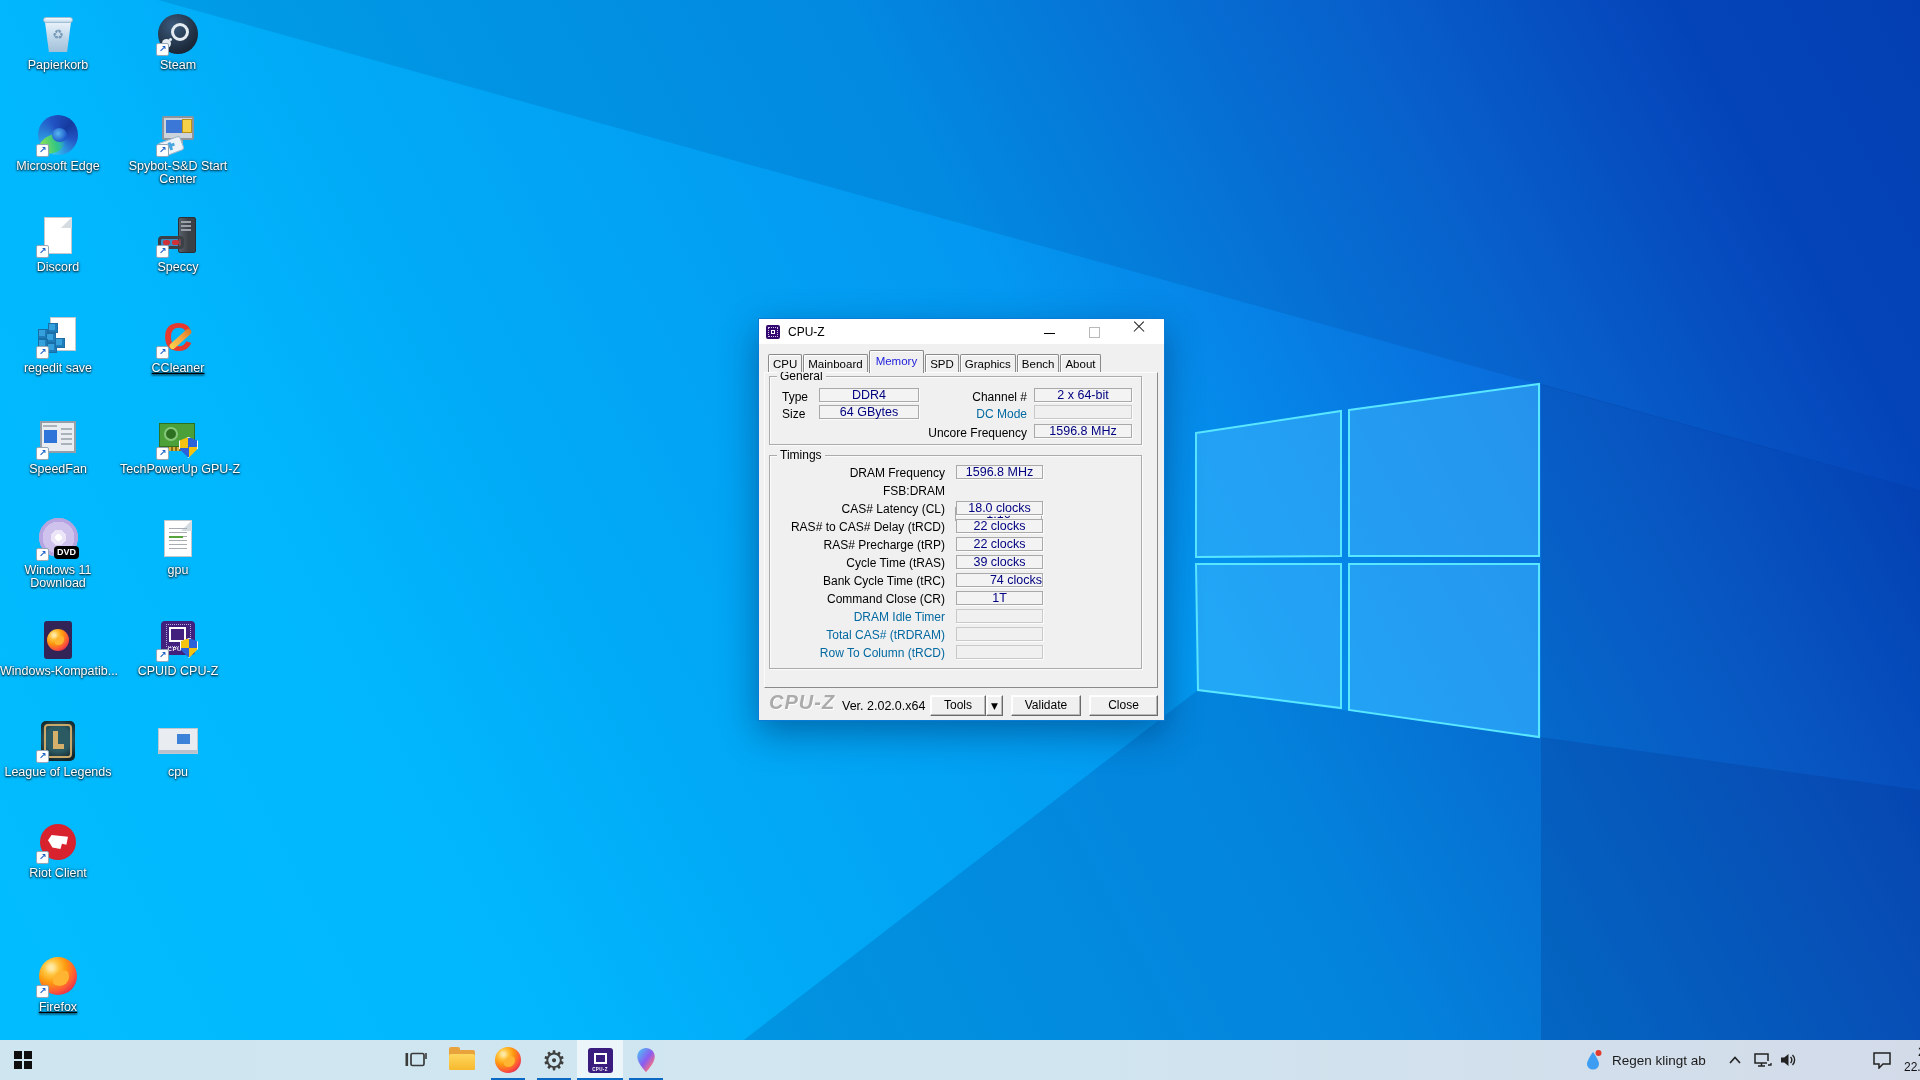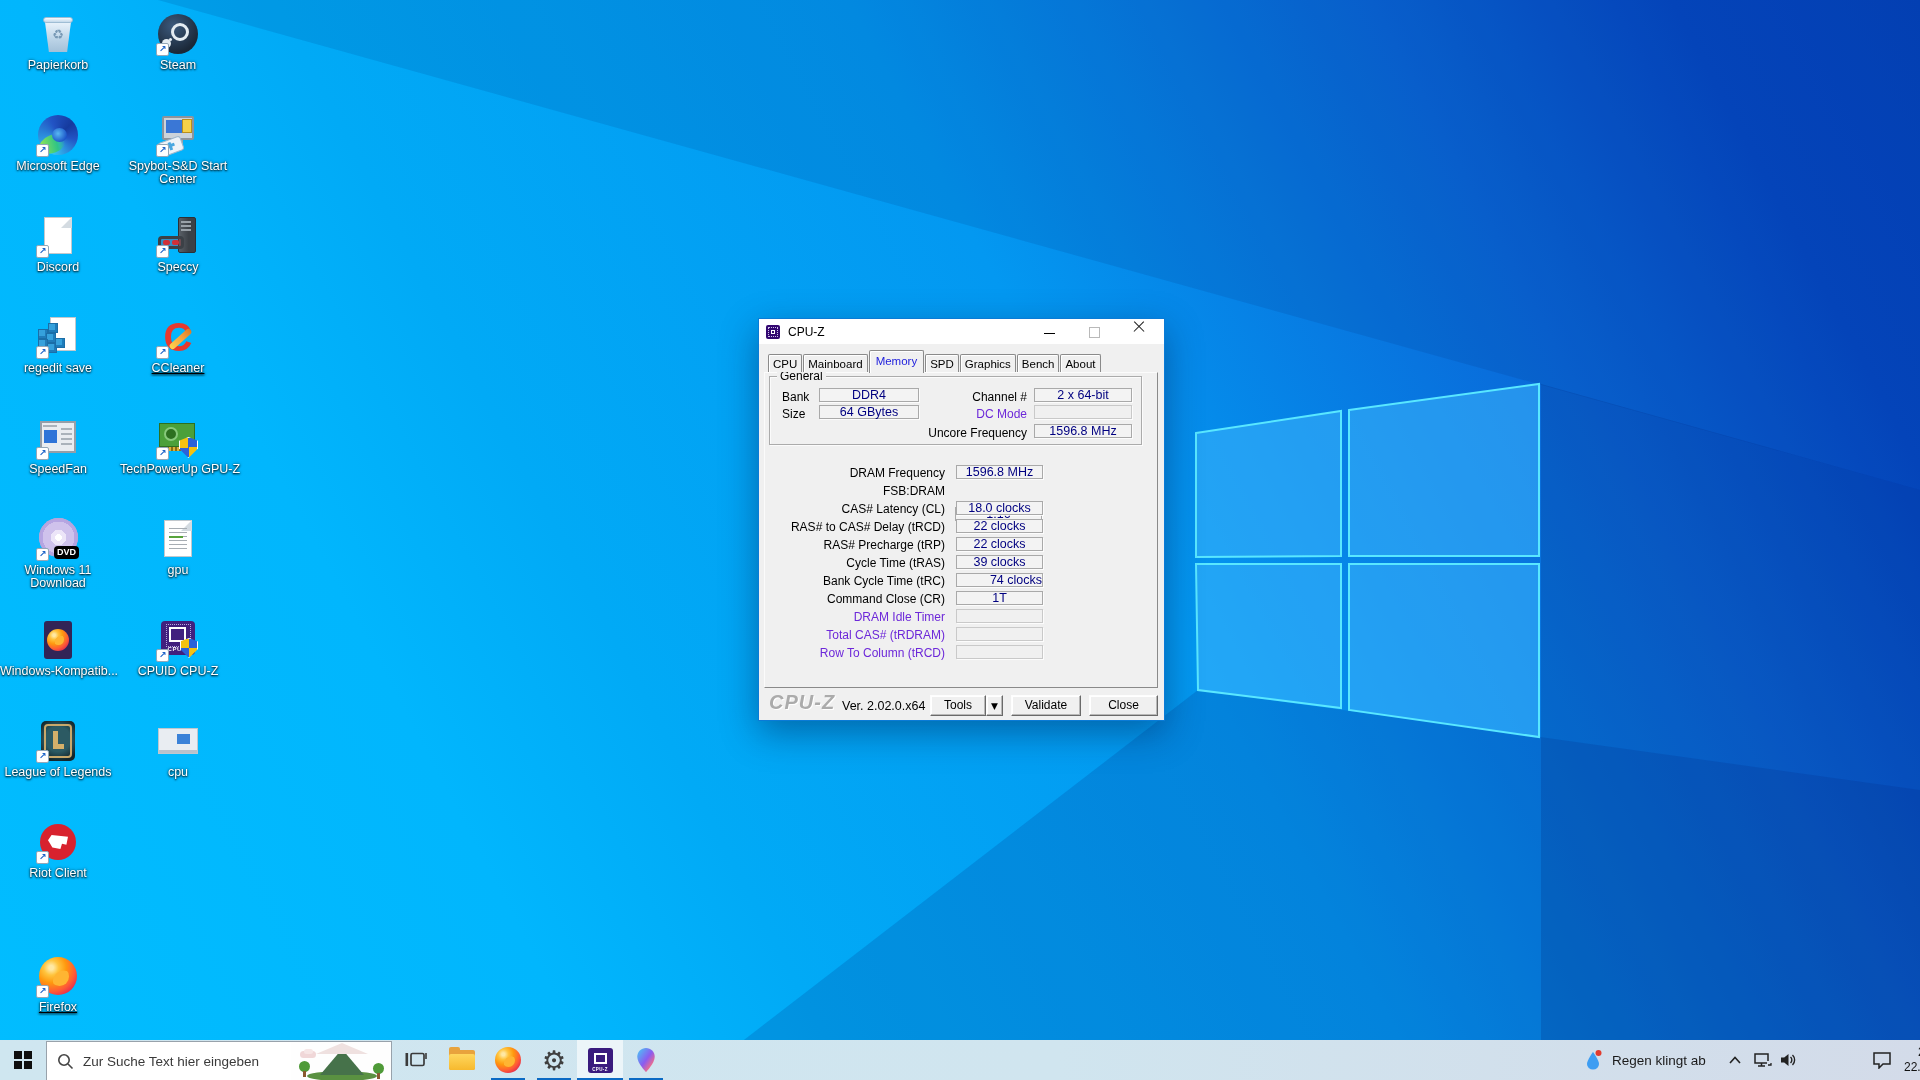--- a/index.html
+++ b/index.html
@@ -90,21 +90,21 @@
   .tabs{position:absolute;left:9px;top:31px;height:23px;display:flex;align-items:flex-end;z-index:3;}
   .tab{height:18px;line-height:18px;padding:0 4px;background:#f0f0f0;border:1px solid #8a8a8a;border-bottom:none;border-radius:2px 2px 0 0;box-shadow:inset 1px 1px 0 #fff;margin-right:1px;margin-bottom:1px;font-size:11.5px;box-sizing:border-box;}
   .tab.sel{height:23px;line-height:20px;margin-bottom:0;color:#2222dd;position:relative;z-index:4;padding:0 6px;}
   .panel{position:absolute;left:5px;top:53px;width:394px;height:316px;background:#f0f0f0;border:1px solid;border-color:#fbfbfb #8a8a8a #8a8a8a #fbfbfb;box-sizing:border-box;}
   .grp{position:absolute;border:1px solid #ab18;border:1px solid #ababab;box-shadow:1px 1px 0 rgba(255,255,255,.75), inset 1px 1px 0 rgba(255,255,255,.75);}
   .gcap{position:absolute;top:-7px;left:7px;background:#f0f0f0;padding:0 3px;font-size:12px;line-height:13px;}
   #grp-general{left:10px;top:57px;width:371px;height:67px;}
   #grp-timings{left:10px;top:136px;width:371px;height:212px;}
   .lbl{position:absolute;font-size:12px;line-height:14px;white-space:nowrap;}
   .lbl.r{text-align:right;}
-  .lbl.dis{color:#6d28d9;}
+  .lbl.dis{color:#0369a1;}
   .fld{position:absolute;height:14px;line-height:13px;font-size:12.5px;text-align:center;color:#000080;background:#f3f3f3;border:1px solid #a9a9a9;box-shadow:1px 1px 0 rgba(255,255,255,.8);box-sizing:border-box;}
   .fld.dis{border-color:#c9c9c9;background:#f0f0f0;}
   .logo{position:absolute;left:10px;top:372px;font:italic bold 20px/22px "Liberation Sans",sans-serif;color:#ababab;text-shadow:1px 1px 0 #fff;letter-spacing:1px;}
   .ver{position:absolute;left:83px;top:380px;font-size:12.5px;}
   .wbtn{position:absolute;top:376px;height:21px;background:#f0f0f0;border:1px solid;border-color:#fdfdfd #6a6a6a #6a6a6a #fdfdfd;box-shadow:inset -1px -1px 0 #b8b8b8,inset 1px 1px 0 #fff;font-size:12px;text-align:center;line-height:19px;box-sizing:border-box;}
   #b-tools{left:171px;width:56px;}
   #b-toolsdrop{left:227px;width:17px;font-size:9px;line-height:20px;font-family:"DejaVu Sans",sans-serif;}
   #b-validate{left:252px;width:70px;}
   #b-close{left:330px;width:69px;}
   
@@ -394,31 +394,34 @@
       <div class="tab">SPD</div>
       <div class="tab">Graphics</div>
       <div class="tab">Bench</div>
       <div class="tab">About</div>
     </div>
   <div class="panel"></div>
 
   <div class="grp" id="grp-general">
     <div class="gcap">General</div>
   </div>
-  <div class="lbl" style="left:23px;top:71px;">Bank</div>
+  <div class="lbl" style="left:23px;top:71px;">Type</div>
   <div class="fld" style="left:60px;top:69px;width:100px;">DDR4</div>
   <div class="lbl" style="left:23px;top:88px;">Size</div>
   <div class="fld" style="left:60px;top:86px;width:100px;">64 GBytes</div>
   <div class="lbl r" style="left:148px;top:71px;width:120px;">Channel #</div>
   <div class="fld" style="left:275px;top:69px;width:98px;">2 x 64-bit</div>
   <div class="lbl r dis" style="left:148px;top:88px;width:120px;">DC Mode</div>
   <div class="fld dis" style="left:275px;top:86px;width:98px;"></div>
   <div class="lbl r" style="left:148px;top:107px;width:120px;">Uncore Frequency</div>
   <div class="fld" style="left:275px;top:105px;width:98px;">1596.8 MHz</div>
 
+  <div class="grp" id="grp-timings">
+    <div class="gcap">Timings</div>
+  </div>
   <div id="timing-rows">
       <div class="lbl r" style="left: 6px; top: 147px; width: 180px;">DRAM Frequency</div>
       <div class="fld" style="left: 197px; top: 146px; width: 87px;">1596.8 MHz</div>
       <div class="lbl r" style="left: 6px; top: 165px; width: 180px;">FSB:DRAM</div>
       <div class="fld" style="left: 196px; top: 164px; width: 87px; margin-top: 24px;">1:16</div>
       <div class="lbl r" style="left: 6px; top: 183px; width: 180px;">CAS# Latency (CL)</div>
       <div class="fld" style="left: 197px; top: 182px; width: 87px;">18.0 clocks</div>
       <div class="lbl r" style="left: 6px; top: 201px; width: 180px;">RAS# to CAS# Delay (tRCD)</div>
       <div class="fld" style="left: 197px; top: 200px; width: 87px;">22 clocks</div>
       <div class="lbl r" style="left: 6px; top: 219px; width: 180px;">RAS# Precharge (tRP)</div>
@@ -447,36 +450,20 @@
 
 <div id="taskbar">
   <div id="start">
     <div class="wlogo">
         <div></div>
         <div></div>
         <div></div>
         <div></div>
       </div>
   </div>
-  <div id="searchbox">
-    <svg width="17" height="17" viewBox="0 0 17 17" style="margin-left:10px;flex:none;">
-      <circle cx="7" cy="7" r="5.2" fill="none" stroke="#444" stroke-width="1.6"></circle>
-      <line x1="11" y1="11" x2="15.5" y2="15.5" stroke="#444" stroke-width="1.6"></line>
-    </svg>
-    <div class="searchtext">Zur Suche Text hier eingeben</div>
-    <div id="weather-art">
-      <div class="grass"></div>
-        <div class="mtn"></div>
-        <div class="cap"></div>
-        <div class="cl1"></div>
-        <div class="cl2"></div>
-        <div class="bush"></div>
-        <div class="trunk"></div>
-    </div>
-  </div>
   <div id="tbicons">
     <div class="tbtile">
       <svg width="22" height="20" viewBox="0 0 22 20">
         <rect x="0.5" y="3" width="2.6" height="13" fill="#3b3b3b"></rect>
         <rect x="6" y="3.5" width="13" height="12" rx="1.5" fill="none" stroke="#3b3b3b" stroke-width="1.7"></rect>
         <rect x="20.2" y="3" width="1.6" height="6" fill="#3b3b3b"></rect>
       </svg>
     </div>
     <div class="tbtile">
       <div class="tb-folder">

